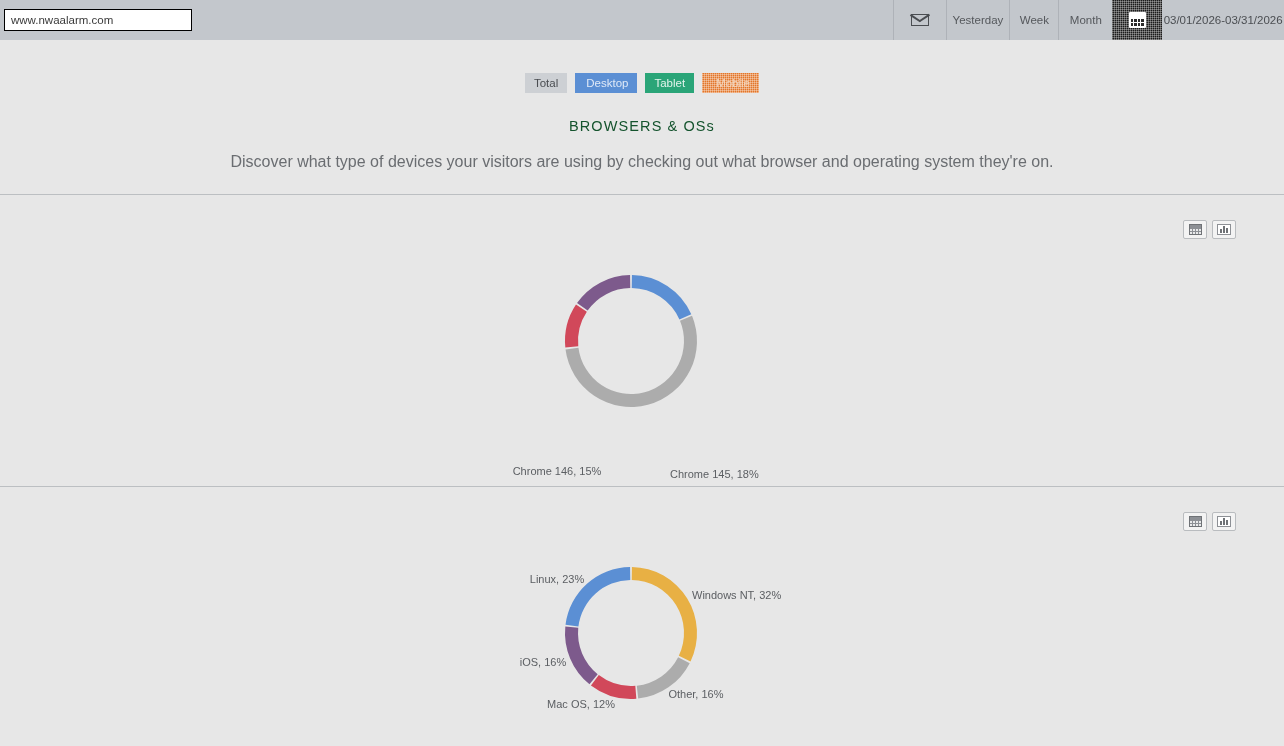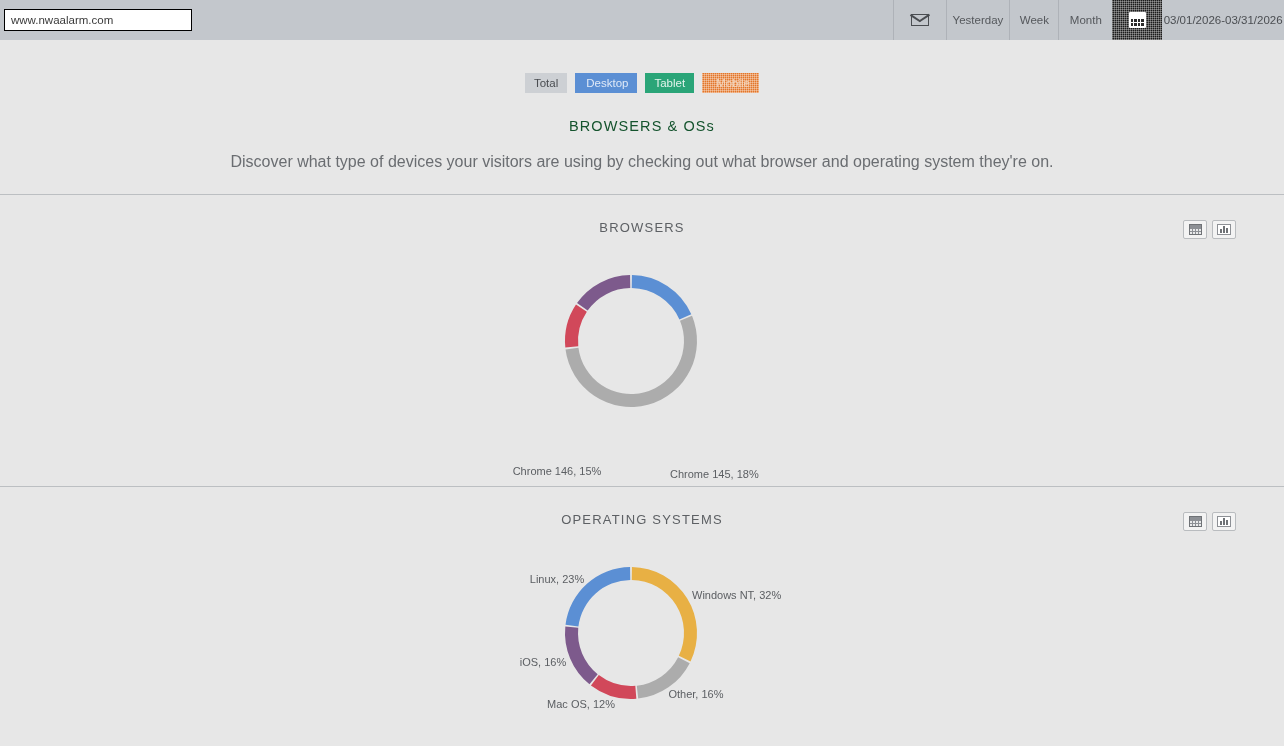--- a/index.html
+++ b/index.html
@@ -237,21 +237,20 @@
 
 <div class="page-head">
   <div class="page-title">BROWSERS &amp; OSs</div>
   <div class="page-sub">Discover what type of devices your visitors are using by checking out what browser and operating system they're on.</div>
 </div>
 
 <div class="divider div-1"></div>
 <div class="divider div-2"></div>
 
 <div class="section sec-browsers">
-  <div class="sec-title">BROWSERS</div>
 
   <div class="toggle-group">
     <div class="tgl">
       <span class="grid-glyph">
         <span class="gh"></span>
         <span></span>
           <span></span>
           <span></span>
           <span></span>
         <span></span>
@@ -277,21 +276,20 @@
         <path d="M 126.02192847082767 109.02148246716894 A 66 66 0 0 1 179.0784960976164 81.00643341538591 L 179.2600044420253 94.00516622750688 A 53 53 0 0 0 136.6539728629374 116.502099556969 Z" fill="#7d5a8c"></path>
         <text x="219" y="284" text-anchor="start" class="slice-label">Chrome 145, 18%</text>
         <text x="222" y="416" text-anchor="middle" class="slice-label">Other, 53%</text>
         <text x="108" y="328" text-anchor="middle" class="slice-label">Safari 26, 11%</text>
         <text x="106" y="281" text-anchor="middle" class="slice-label">Chrome 146, 15%</text>
       </svg>
   </div>
 </div>
 
 <div class="section sec-os">
-  <div class="sec-title">OPERATING SYSTEMS</div>
 
   <div class="toggle-group">
     <div class="tgl">
       <span class="grid-glyph">
         <span class="gh"></span>
         <span></span>
           <span></span>
           <span></span>
           <span></span>
         <span></span>

